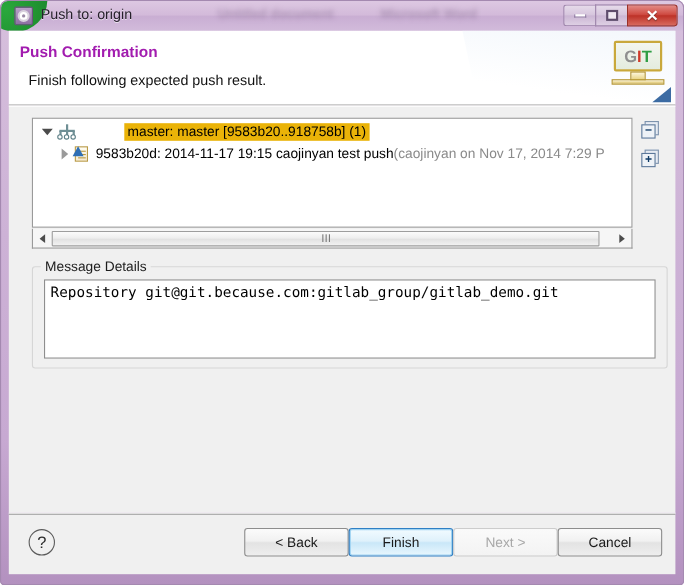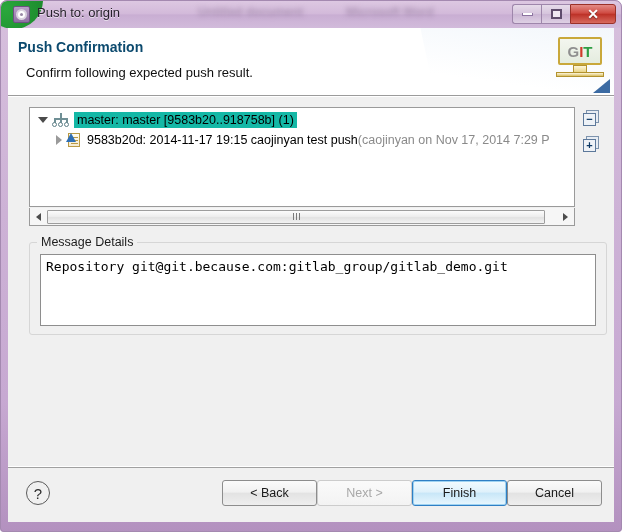--- a/index.html
+++ b/index.html
@@ -113,21 +113,21 @@
   .header {
     position: absolute;
     left: 8px; top: 28px;
     width: 606px; height: 68px;
     background: #ffffff;
     border-bottom: 1px solid #9b9b9b;
     overflow:hidden;
   }
   .header-title {
     position:absolute; left: 10px; top: 11px;
-    font-size: 14px; font-weight: bold; color: #0c4a6e;
+    font-size: 14px; font-weight: bold; color: #a21caf;
   }
   .header-sub {
     position:absolute; left: 18px; top: 37px;
     font-size: 13px; color: #101010;
   }
   .header-shine{
     position:absolute; right:-40px; top:-70px;
     width: 230px; height: 150px;
     background: linear-gradient(200deg, rgba(226,234,245,0.95) 0%, rgba(240,245,251,0.5) 55%, rgba(255,255,255,0) 75%);
     transform: rotate(-12deg);
@@ -250,21 +250,21 @@
   }
   .commit-icon .l1 { top:4px; } .commit-icon .l2 { top:7px; } .commit-icon .l3 { top:10px; }
   .commit-icon .tri {
     position:absolute; left:-1px; top:0px;
     width:0;height:0;
     border-left: 5px solid transparent;
     border-right: 5px solid transparent;
     border-bottom: 9px solid #2f6fb5;
   }
   .tree-label-muted { color: #8a8a8a; }
-  .tree-sel { background: #14b8a6; padding: 1px 3px; }
+  .tree-sel { background: #eab308; padding: 1px 3px; margin-left: 39px; }
 
   
   .tree-side { position:absolute; left: 575px; top: 13px; width: 22px; }
   .sq-btn {
     width: 17px; height: 17px;
     margin-bottom: 9px;
     position: relative;
   }
   .sq-btn .back {
     position:absolute; left:3px; top:0px; width:13px; height:13px;
@@ -418,21 +418,21 @@
       </div>
       <div class="wbtn close">
         <div class="ico-close">✕</div>
       </div>
     </div>
   </div>
 
   <div class="header">
     <div class="header-shine"></div>
     <div class="header-title">Push Confirmation</div>
-    <div class="header-sub">Confirm following expected push result.</div>
+    <div class="header-sub">Finish following expected push result.</div>
     <div class="git-logo">
       <div class="git-plate">
         <span class="git-g">G</span>
           <span class="git-i">I</span>
           <span class="git-t">T</span>
       </div>
       <div class="git-stand"></div>
       <div class="git-base"></div>
     </div>
     <div class="corner-tri"></div>
@@ -507,19 +507,19 @@
     </div>
 
 
   </div>
 
   <div class="footer">
     <div class="footer-line"></div>
     <div class="help-btn">?</div>
     <div class="btns">
       <div class="btn">&lt; Back</div>
+      <div class="btn default">Finish</div>
       <div class="btn disabled">Next &gt;</div>
-      <div class="btn default">Finish</div>
       <div class="btn">Cancel</div>
     </div>
   </div>
 
 </div>
 
 </body></html>

